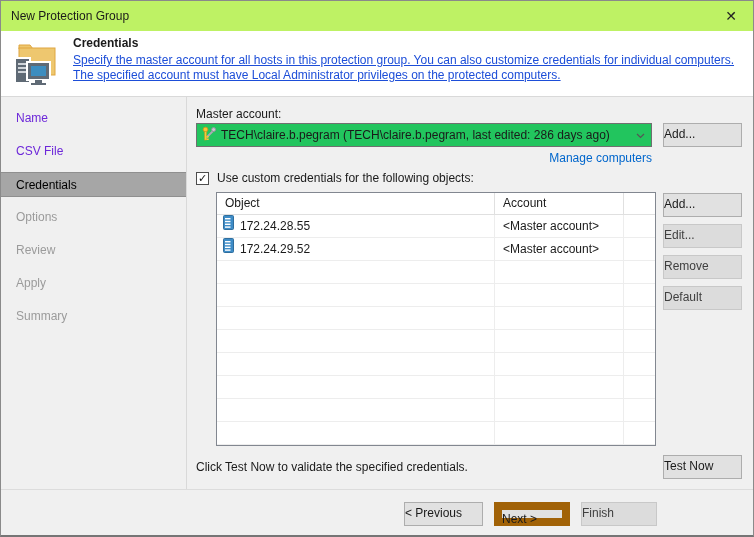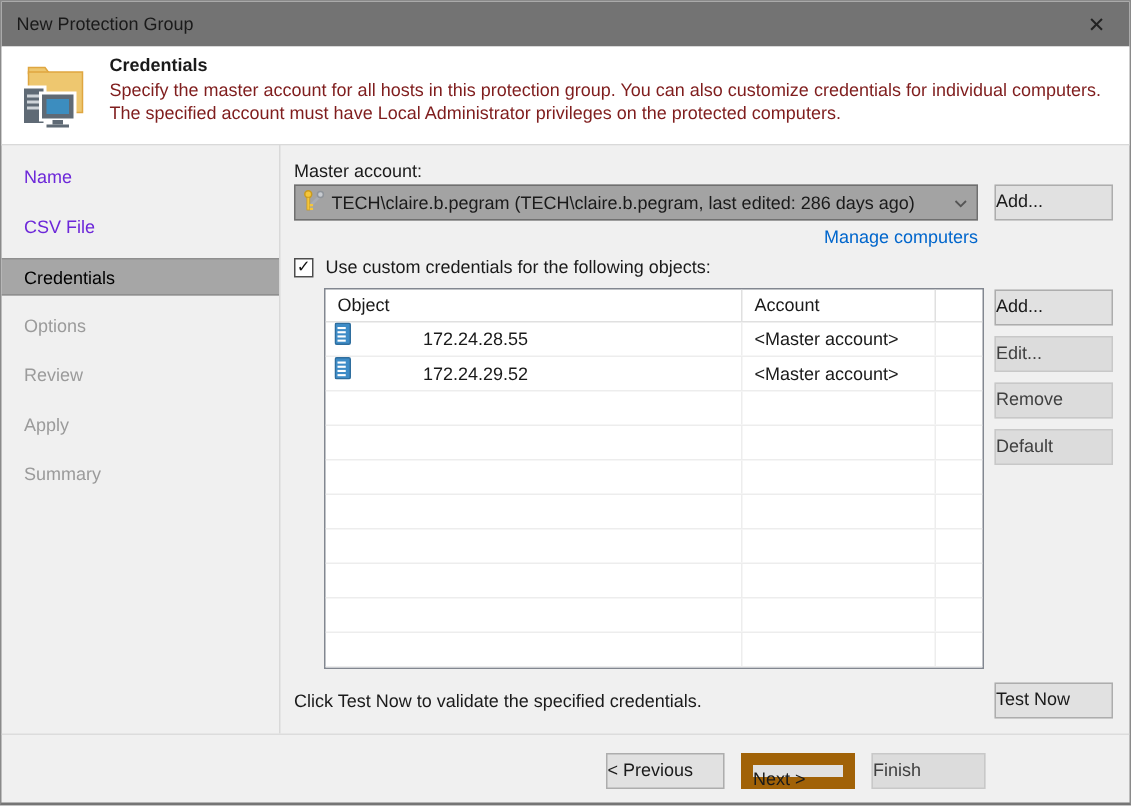--- a/index.html
+++ b/index.html
@@ -3,43 +3,43 @@
 <meta charset="utf-8">
 <style>
   html,body{margin:0;padding:0;background:#cfcfcf;}
   .window{
     position:relative;width:754px;height:537px;box-sizing:border-box;
     background:#f0f0f0;border:1px solid #8a8a8a;border-bottom:2px solid #757575;
     font-family:"Liberation Sans","DejaVu Sans",sans-serif;font-size:12px;color:#1a1a1a;
     overflow:hidden;
   }
   
-  .titlebar{position:absolute;left:0;top:0;width:752px;height:30px;background:#737373;}
+  .titlebar{position:absolute;left:0;top:0;width:752px;height:30px;background:#bef264;}
   .title{position:absolute;left:10px;top:0;height:30px;line-height:30px;}
   .close{position:absolute;right:6px;top:3px;width:32px;height:24px;line-height:24px;
          text-align:center;font-size:14px;color:#222;cursor:default;}
   
   .header{position:absolute;left:0;top:30px;width:752px;height:65px;background:#ffffff;
           border-bottom:1px solid #d9d9d9;}
   .hicon{position:absolute;left:10px;top:6px;width:50px;height:50px;}
   .htitle{position:absolute;left:72px;top:5px;font-weight:bold;}
-  .hdesc{position:absolute;left:72px;top:22px;width:670px;line-height:15px;color:#7f1d1d;}
+  .hdesc{position:absolute;left:72px;top:22px;width:670px;line-height:15px;color:#1d4ed8;text-decoration:underline;}
   
   .sidebar{position:absolute;left:0;top:95px;width:185px;height:393px;}
   .vdivider{position:absolute;left:185px;top:95px;width:1px;height:393px;background:#d9d9d9;}
   .sitem{position:absolute;left:0;width:185px;height:25px;line-height:25px;padding-left:15px;
          box-sizing:border-box;cursor:default;}
   .sitem.done{color:#6d28d9;}
   .sitem.upcoming{color:#9b9b9b;}
   .sitem.active{color:#000;background:#a6a6a6;border-top:1px solid #8f8f8f;
                 border-bottom:1px solid #8f8f8f;}
   
   .lbl-master{position:absolute;left:195px;top:106px;}
   .combo{position:absolute;left:195px;top:122px;width:456px;height:24px;box-sizing:border-box;
-         background:#a3a3a3;border:1px solid #707070;display:flex;align-items:center;
+         background:#22c55e;border:1px solid #707070;display:flex;align-items:center;
          padding:0 4px;white-space:nowrap;overflow:hidden;cursor:default;}
   .combo .ctext{flex:1;overflow:hidden;text-overflow:clip;padding-left:4px;}
   .combo .chev{flex:0 0 14px;text-align:center;}
   .btn{position:absolute;height:24px;box-sizing:border-box;background:#e1e1e1;
        border:1px solid #adadad;text-align:left;line-height:21px;cursor:default;}
   .btn-add-master{left:662px;top:122px;width:79px;}
   .link{position:absolute;left:195px;top:150px;width:456px;text-align:right;
         color:#0066cc;cursor:pointer;}
   
   .chkbox{position:absolute;left:195px;top:171px;width:13px;height:13px;box-sizing:border-box;
@@ -49,21 +49,21 @@
   
   .table{position:absolute;left:215px;top:191px;width:440px;height:254px;box-sizing:border-box;
          background:#fff;border:1px solid #828790;overflow:hidden;}
   .thead{display:flex;height:21px;line-height:21px;border-bottom:1px solid #e0e0e0;}
   .th{box-sizing:border-box;padding-left:8px;border-right:1px solid #e0e0e0;}
   .th.c1{width:278px;}
   .th.c2{width:129px;}
   .th.c3{flex:1;border-right:none;}
   .tr{display:flex;height:22px;line-height:21px;border-bottom:1px solid #ededed;}
   .td{box-sizing:border-box;border-right:1px solid #ededed;display:flex;align-items:center;}
-  .td.c1{width:278px;padding-left:6px;gap:42px;}
+  .td.c1{width:278px;padding-left:6px;}
   .td.c2{width:129px;padding-left:8px;}
   .td.c3{flex:1;border-right:none;}
   .td .sicon{margin-right:6px;flex:0 0 auto;}
   
   .btn-tbl{left:662px;width:79px;}
   .btn.disabled{background:#dcdcdc;border-color:#c8c8c8;color:#404040;}
   
   .hint{position:absolute;left:195px;top:459px;}
   .btn-test{left:662px;top:454px;width:79px;}
   

